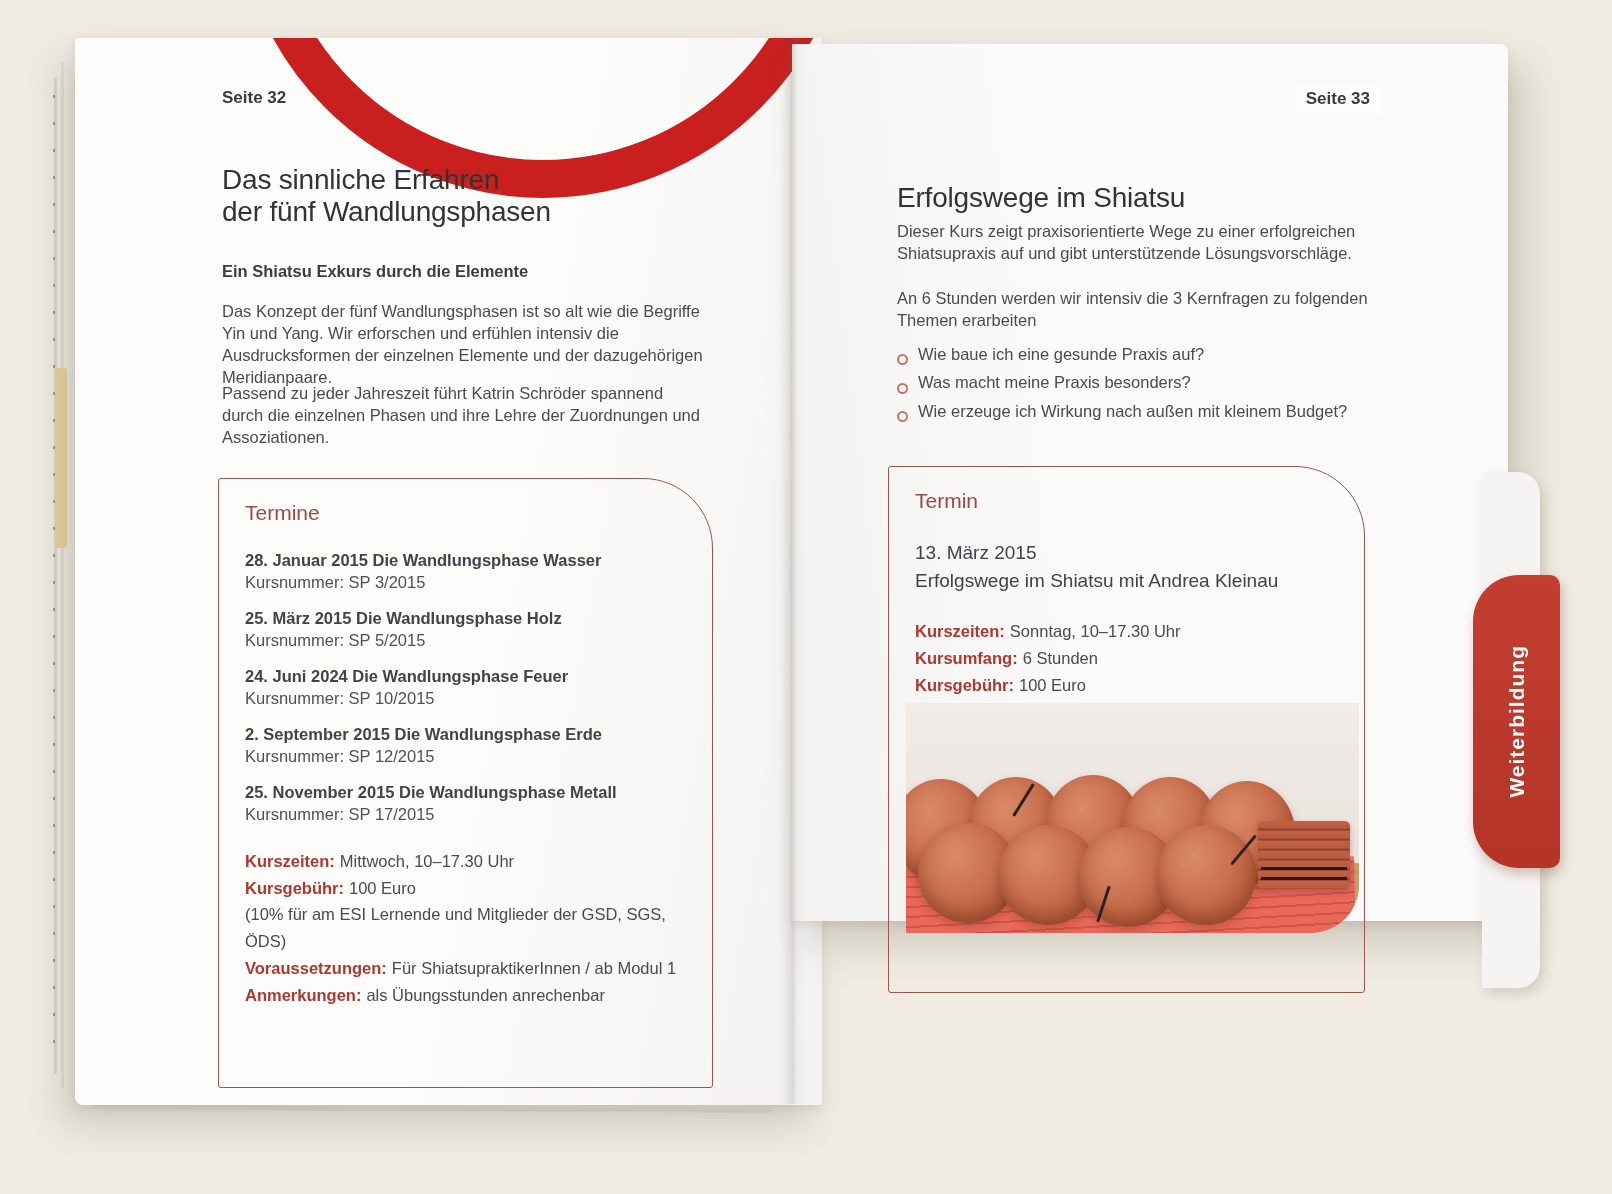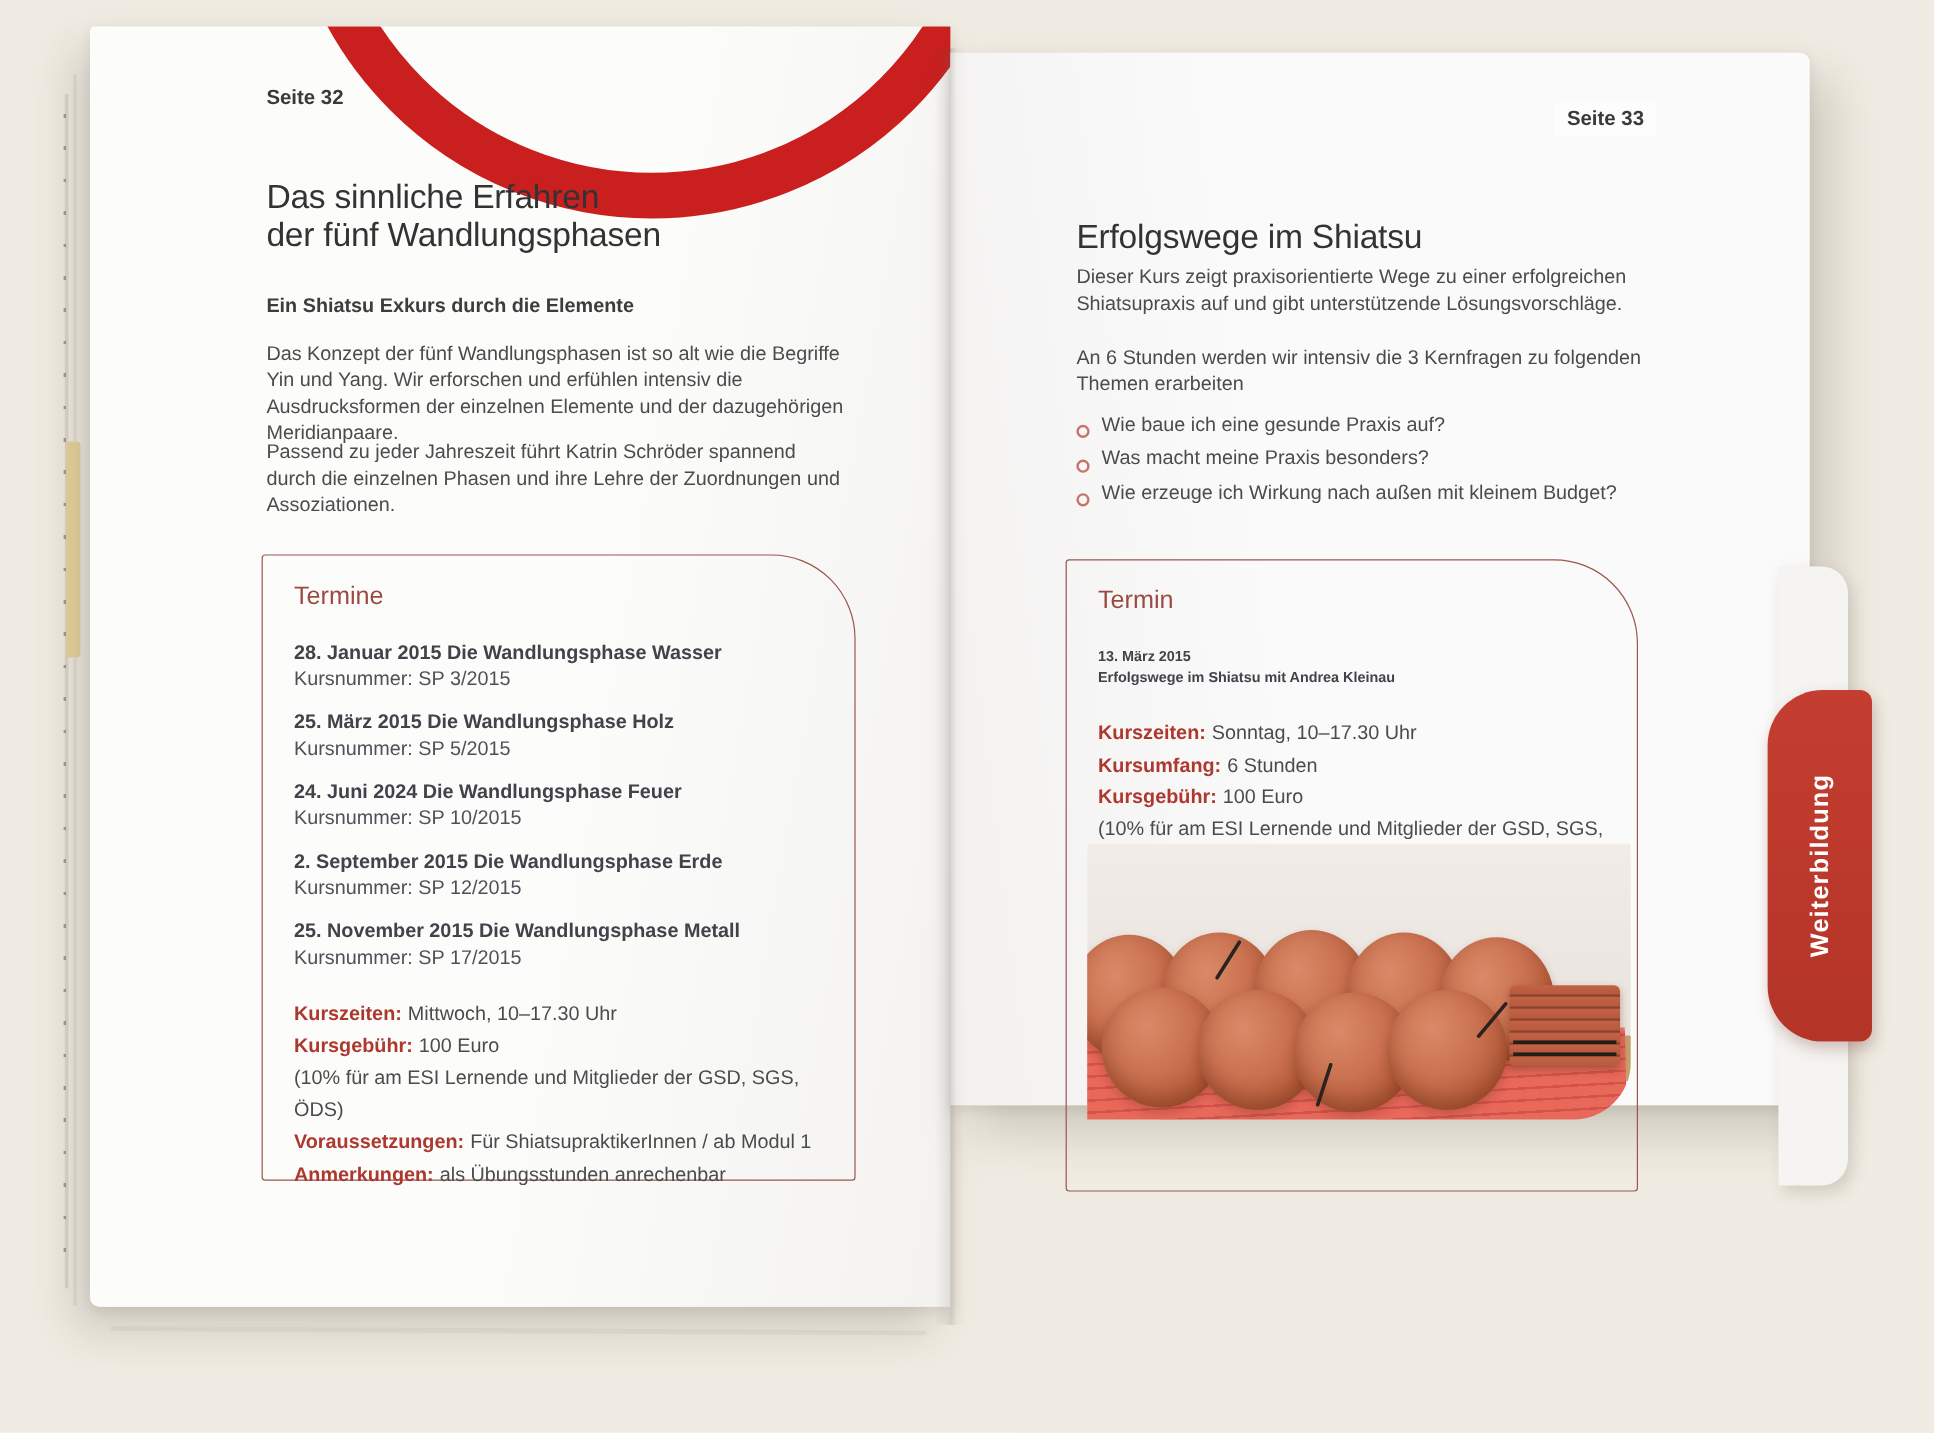--- a/index.html
+++ b/index.html
@@ -1,21 +1,21 @@
 <!DOCTYPE html>
 <html><head>
 <meta charset="utf-8">
 <style>
   html,body{margin:0;padding:0;}
   .stage{position:relative;width:1612px;height:1194px;background:#f0ece3;overflow:hidden;
          font-family:"Liberation Sans",sans-serif;color:#464646;}
   
-  .page-left{position:absolute;left:75px;top:22px;width:717px;height:1067px;
+  .page-left{position:absolute;left:75px;top:38px;width:717px;height:1067px;
     background:linear-gradient(100deg,#fcfcfb 55%,#f3f2f1);border-radius:4px 0 0 8px;
-    box-shadow:-14px 20px 38px rgba(135,125,108,0.30), 0 4px 10px rgba(135,125,108,0.18);overflow:hidden;}
+    box-shadow:-14px 20px 38px rgba(135,125,108,0.30), 0 4px 10px rgba(135,125,108,0.18);overflow:hidden;padding-left:30px;}
   .page-right{position:absolute;left:792px;top:44px;width:716px;height:877px;
     background:linear-gradient(263deg,#fbfafa 62%,#f2f1f0);border-radius:0 8px 12px 0;
     box-shadow:18px 22px 42px rgba(135,125,108,0.32), 0 4px 10px rgba(135,125,108,0.18);}
   .spine{position:absolute;left:779px;top:40px;width:26px;height:1064px;pointer-events:none;
     background:linear-gradient(90deg,rgba(90,82,72,0) 0%,rgba(90,82,72,0.10) 42%,rgba(90,82,72,0.17) 52%,rgba(90,82,72,0.04) 70%,rgba(90,82,72,0) 100%);}
   
   .stack1{position:absolute;left:54px;top:78px;width:3px;height:996px;background:#d9d5ce;border-radius:2px;}
   .stack2{position:absolute;left:61px;top:62px;width:3px;height:1026px;background:#e1ded8;}
   .stack3{position:absolute;left:68px;top:50px;width:5px;height:1046px;background:#edebe6;}
   .stack-marks{position:absolute;left:53px;top:95px;width:2px;height:970px;
@@ -36,31 +36,31 @@
   .p1l{left:147px;top:262px;} .p2l{left:147px;top:344px;}
   .p1r{left:105px;top:176px;} .p2r{left:105px;top:243px;}
   
   .bullets{position:absolute;left:105px;top:300px;}
   .bullet-row{display:flex;align-items:flex-end;margin-bottom:7px;}
   .ring{width:7px;height:7px;border:2px solid #c4756b;border-radius:50%;margin:4px 10px 0 0;flex:0 0 auto;}
   .bullet-text{font-size:16.5px;color:#4b4b4b;line-height:1.3;}
   
   .cbox{position:absolute;border:1.5px solid #9b564c;border-radius:3px 70px 3px 3px;
         box-sizing:border-box;padding:20px 26px;background:rgba(255,255,255,0.0);}
-  .box-left{left:143px;top:440px;width:495px;height:522px;}
+  .box-left{left:143px;top:440px;width:495px;height:610px;}
   .box-right{left:96px;top:422px;width:477px;height:527px;}
   .box-h{font-size:21px;color:#9c4a41;margin:2px 0 26px 0;}
   .ti{margin-bottom:17px;}
   .ti-title{font-size:16.5px;font-weight:700;color:#42424a;}
   .ti-sub{font-size:16.5px;color:#50505a;margin-top:3px;}
   .details{margin-top:24px;}
   .dl{font-size:16.5px;line-height:1.62;color:#4b4b4b;}
   .dl .lbl{color:#ac382e;font-weight:700;margin-right:5px;}
   .dl .lbl:empty{margin-right:0;}
-  .bold-line{font-size:12px;font-weight:700;color:#42424a;line-height:1.45;}
+  .bold-line{font-size:19px;font-weight:400;color:#42424a;line-height:1.45;}
   
   .photo{position:absolute;left:17px;top:236px;width:453px;height:230px;border-radius:0 0 48px 0;overflow:hidden;}
   .ph-wall{position:absolute;inset:0;background:linear-gradient(180deg,#f1ece8 0%,#eae4df 62%,#e6dfda 100%);}
   .ph-wood{position:absolute;right:0px;top:160px;width:30px;height:38px;background:#c59e6b;}
   .ph-mats{position:absolute;left:-10px;right:4px;top:158px;height:84px;
     background:repeating-linear-gradient(178deg,#e8685a 0px,#e8685a 8px,#d3534a 8px,#d3534a 10px);
     border-top:3px solid #ee7d6c;transform:rotate(-1.2deg);}
   .roll{position:absolute;border-radius:50%;
     background:radial-gradient(ellipse at 38% 32%,#d98a68 0%,#ca7150 42%,#b45a38 76%,#9d492c 100%);
     box-shadow:inset 0 -8px 16px rgba(90,35,15,0.35), 0 4px 8px rgba(90,40,20,0.25);}

